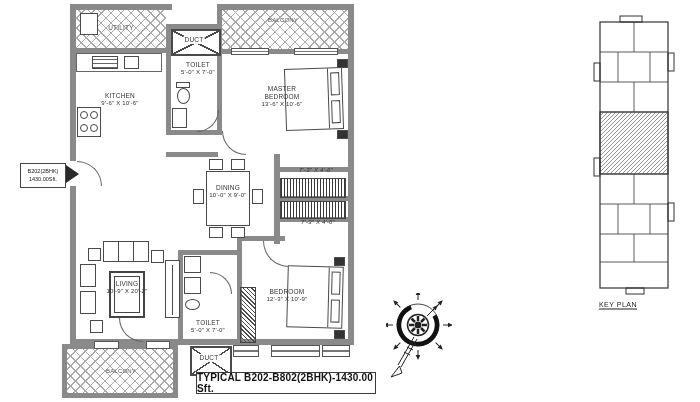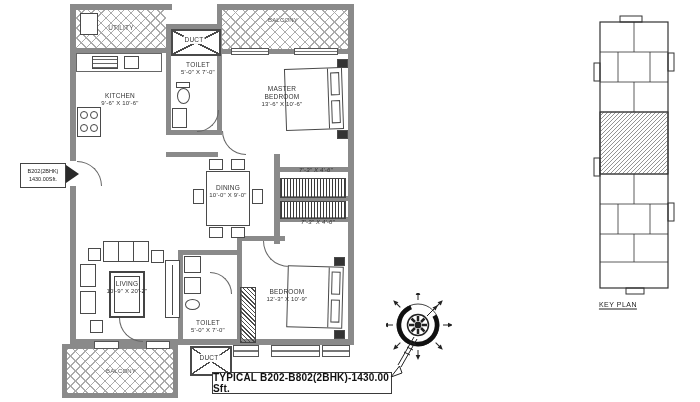--- a/index.html
+++ b/index.html
@@ -18,21 +18,21 @@
                      linear-gradient(to bottom right,transparent calc(50% - .7px),#4a4a4a calc(50% - .7px),#4a4a4a calc(50% + .7px),transparent calc(50% + .7px));}
   .lbl{position:absolute;transform:translate(-50%,-50%);text-align:center;
        font-size:6.5px;line-height:1.25;color:#333;white-space:nowrap;letter-spacing:.2px;}
   .lbl .nm{display:block;}
   .lbl .dm{display:block;font-size:6px;}
   .fix{position:absolute;background:#fff;border:1px solid #4a4a4a;box-sizing:border-box;}
   .arc{position:absolute;border:1px solid #666;background:transparent;box-sizing:border-box;}
   .window{position:absolute;background:#fff;border:1px solid #555;box-sizing:border-box;
     background-image:linear-gradient(to bottom,transparent 42%,#777 42% 58%,transparent 58%);}
   .burner{position:absolute;width:8px;height:8px;border:1px solid #444;border-radius:50%;box-sizing:border-box;}
-  #title-box{position:absolute;left:212px;top:372px;width:178px;height:20px;border:1.5px solid #3a3a3a;
+  #title-box{position:absolute;left:196px;top:372px;width:178px;height:20px;border:1.5px solid #3a3a3a;
     display:flex;align-items:center;justify-content:center;font-weight:bold;font-size:10px;letter-spacing:.2px;color:#111;background:#fff;}
   #unit-tag{position:absolute;left:20px;top:163px;width:44px;height:23px;border:1px solid #444;background:#fff;
     display:flex;flex-direction:column;align-items:center;justify-content:center;font-size:5.5px;line-height:1.3;color:#222;}
   #unit-arrow{position:absolute;left:66px;top:165px;width:0;height:0;
     border-left:13px solid #2a2a2a;border-top:9px solid transparent;border-bottom:9px solid transparent;}
   #key-plan-label{position:absolute;left:618px;top:305px;transform:translate(-50%,-50%);
     font-size:7px;letter-spacing:.5px;color:#222;border-bottom:1px solid #222;padding-bottom:1px;}
 </style>
 </head>
 <body>

